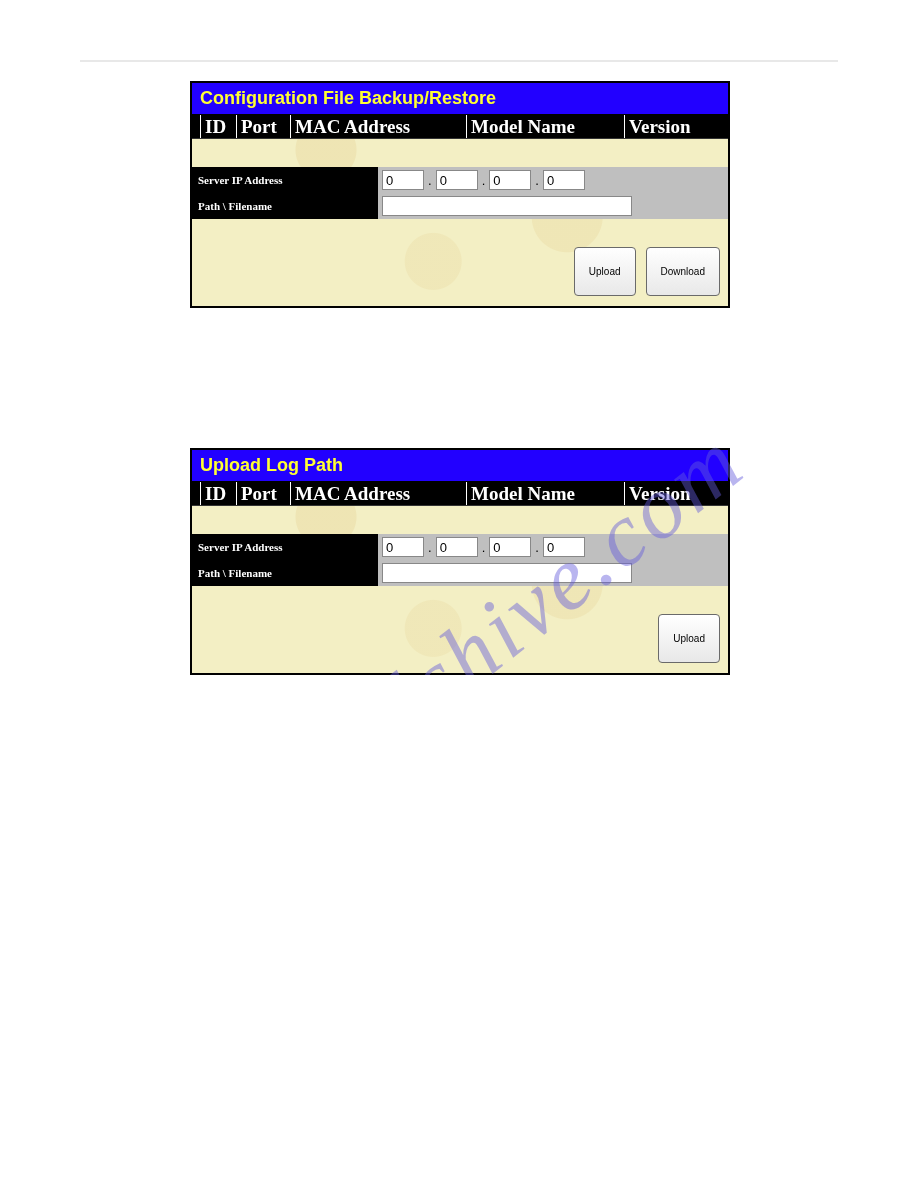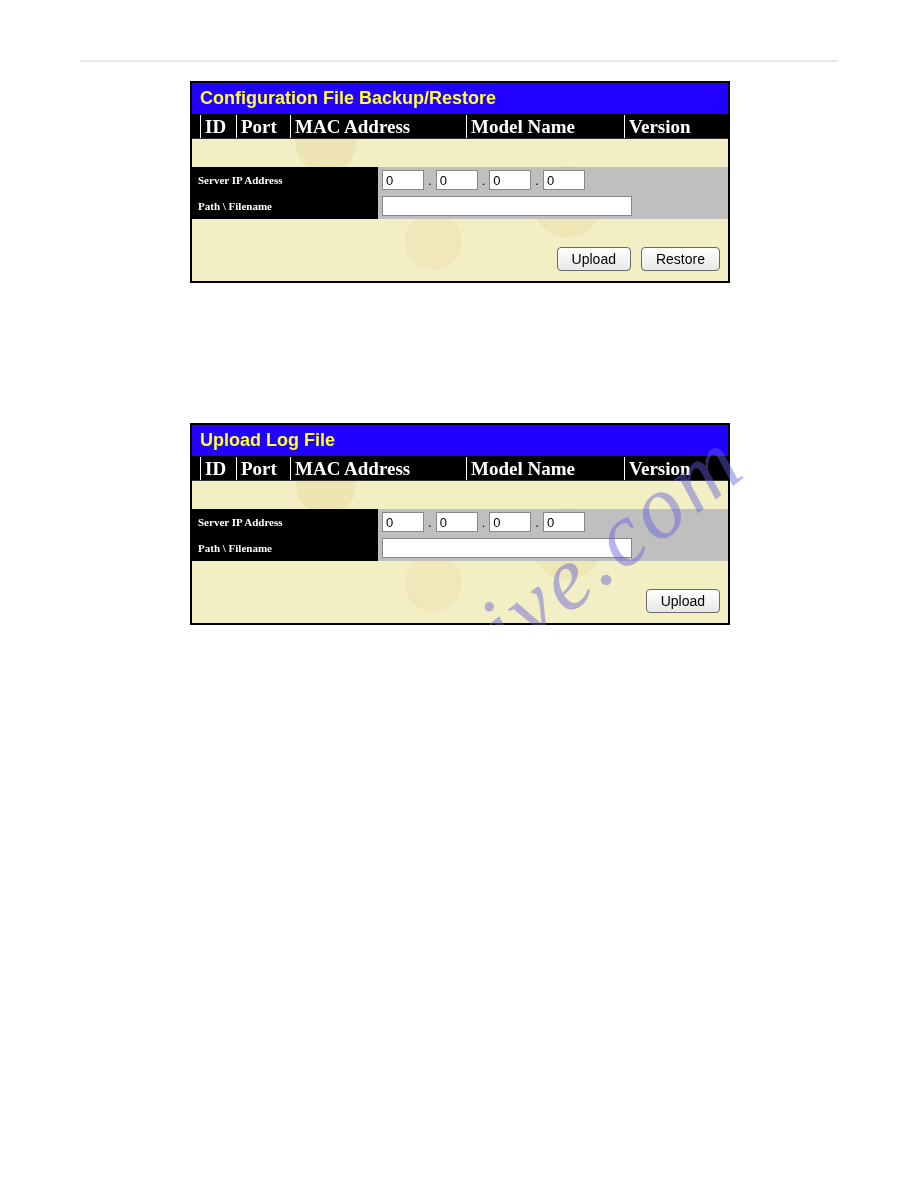--- a/index.html
+++ b/index.html
@@ -108,22 +108,22 @@
     display: flex;
     justify-content: flex-end;
     padding: 28px 8px 10px 8px;
     gap: 10px;
   }
   .btn {
     background: linear-gradient(#ffffff, #e8e8e8);
     border: 1px solid #6a6a6a;
     border-radius: 4px;
     font-family: Arial, Helvetica, sans-serif;
-    font-size: 14px;
-    padding: 3px 14px;
+    font-size: 10px;
+    padding: 18px 14px;
     color: #000;
     cursor: pointer;
   }
 
   .watermark {
     position: absolute;
     left: 60px;
     top: 260px;
     width: 800px;
     height: 800px;
@@ -173,26 +173,26 @@
   </div>
   <div class="form-row">
     <div class="form-label">Path \ Filename</div>
     <div class="form-value">
       <input type="text" class="path-input" value="" style="">
     </div>
   </div>
 
   <div class="button-row">
     <button class="btn">Upload</button>
-    <button class="btn">Restore</button>
+    <button class="btn">Download</button>
   </div>
 </div>
 
 <div class="panel panel2">
-  <div class="panel-title">Upload Log File</div>
+  <div class="panel-title">Upload Log Path</div>
   <div class="header-row">
     <div class="hc-spacer"></div>
     <div class="cell hc-id">ID</div>
     <div class="cell hc-port">Port</div>
     <div class="cell hc-mac">MAC Address</div>
     <div class="cell hc-model">Model Name</div>
     <div class="cell hc-ver">Version</div>
   </div>
 
   <div class="gap"></div>

